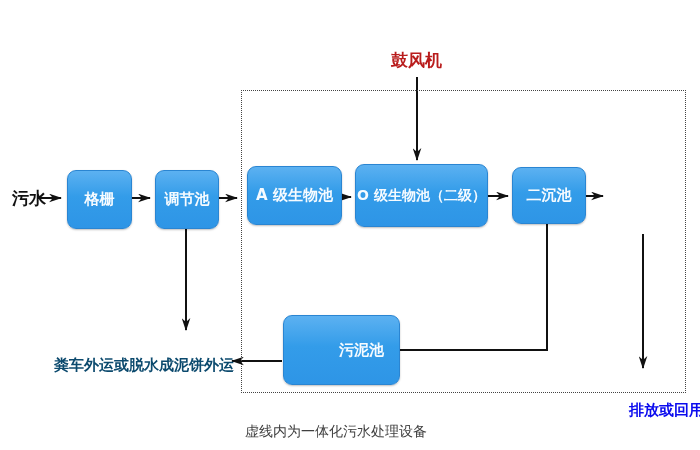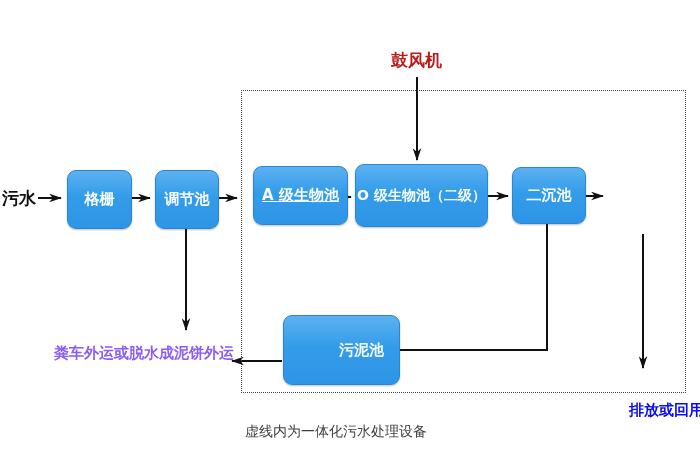--- a/index.html
+++ b/index.html
@@ -15,29 +15,29 @@
   .node{
     position:absolute;display:flex;flex-direction:column;align-items:center;justify-content:center;
     background:linear-gradient(180deg,#5cb1f1 0%,#339ce9 45%,#2e95e6 100%);
     border:1px solid #2a85d2;border-radius:9px;
     color:#f6fbff;font-size:15px;font-weight:bold;line-height:1.25;
     text-align:center;white-space:nowrap;
     box-shadow:0 1px 2px rgba(0,0,0,0.25);
   }
   .n-grille{left:67px;top:170px;width:63px;height:57px;}
   .n-regulating{left:155px;top:170px;width:62px;height:57px;}
-  .n-a-tank{left:253px;top:166px;width:93px;height:57px;text-decoration:underline;}
+  .n-a-tank{left:247px;top:166px;width:93px;height:57px;}
   .n-o-tank{left:355px;top:164px;width:131px;height:61px;font-size:14px;}
   .n-sediment{left:512px;top:167px;width:72px;height:55px;align-items:center;}
   .n-clearwater{left:607px;top:163px;width:72px;height:70px;}
   .n-sludge{left:283px;top:315px;width:75px;height:68px;padding-left:40px;}
   .lbl{position:absolute;white-space:nowrap;}
-  .lbl-source{left:2px;top:187px;font-size:17px;font-weight:bold;color:#111;}
+  .lbl-source{left:12px;top:187px;font-size:17px;font-weight:bold;color:#111;}
   .lbl-blower{left:391px;top:49px;font-size:17px;font-weight:bold;color:#b91c1c;}
-  .lbl-sludge-out{left:54px;top:344px;font-size:15px;font-weight:bold;color:#8b5cf6;}
+  .lbl-sludge-out{left:54px;top:356px;font-size:15px;font-weight:bold;color:#0c4a6e;}
   .lbl-caption{left:245px;top:423px;font-size:14px;color:#404040;}
   .lbl-discharge{left:629px;top:401px;font-size:15px;font-weight:bold;color:#0b0bee;}
 </style>
 </head>
 <body>
 
 <div class="canvas">
 
   <svg class="arrows" viewBox="0 0 700 450" xmlns="http://www.w3.org/2000/svg">
     <defs>

